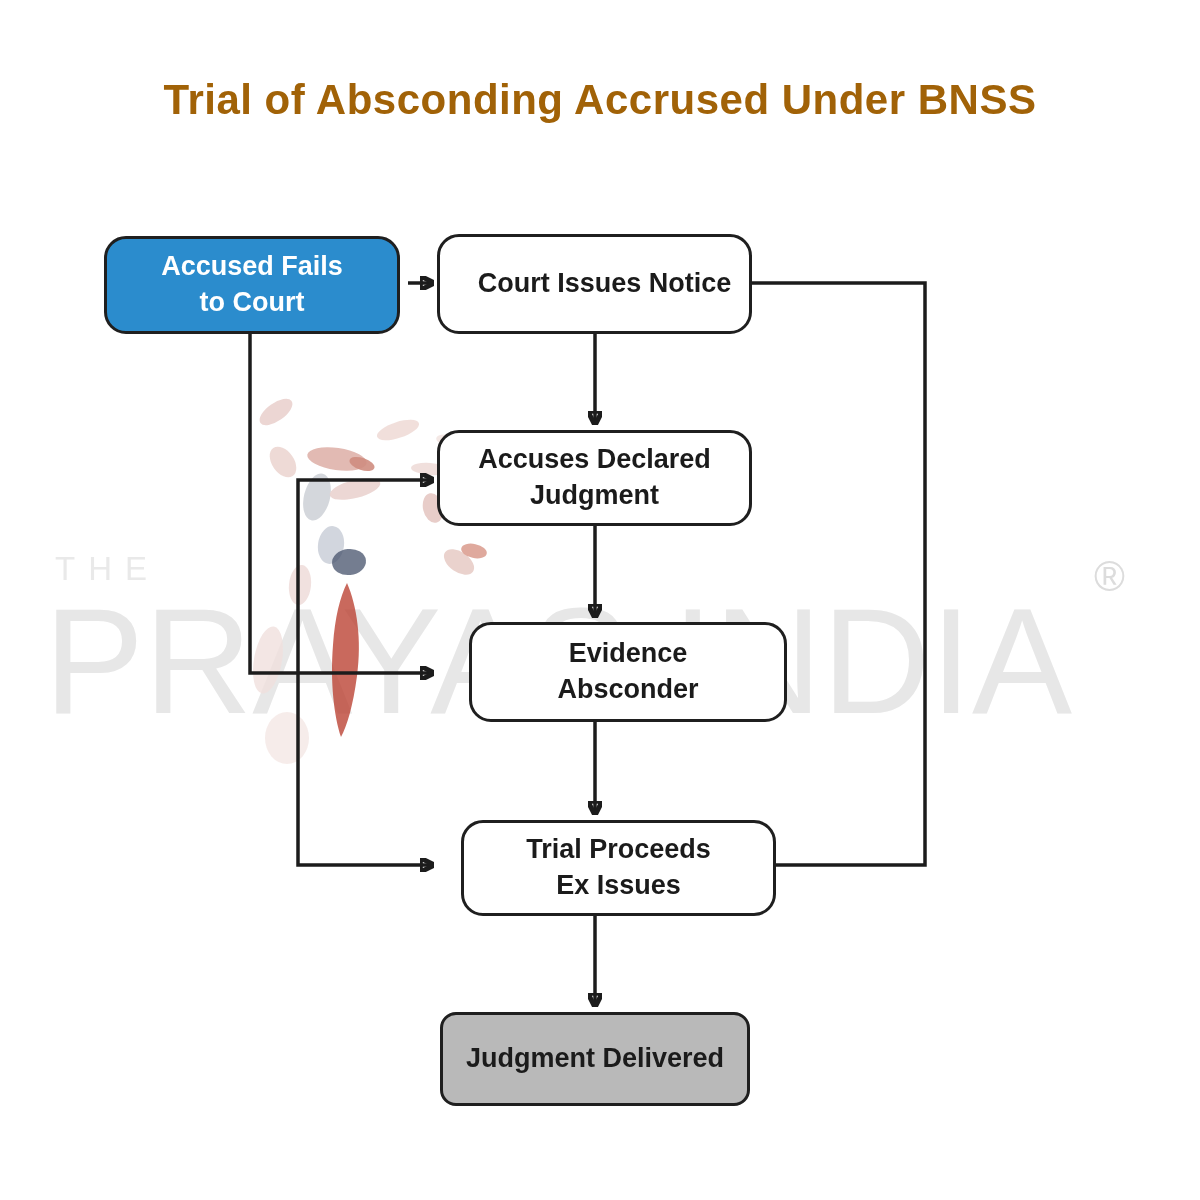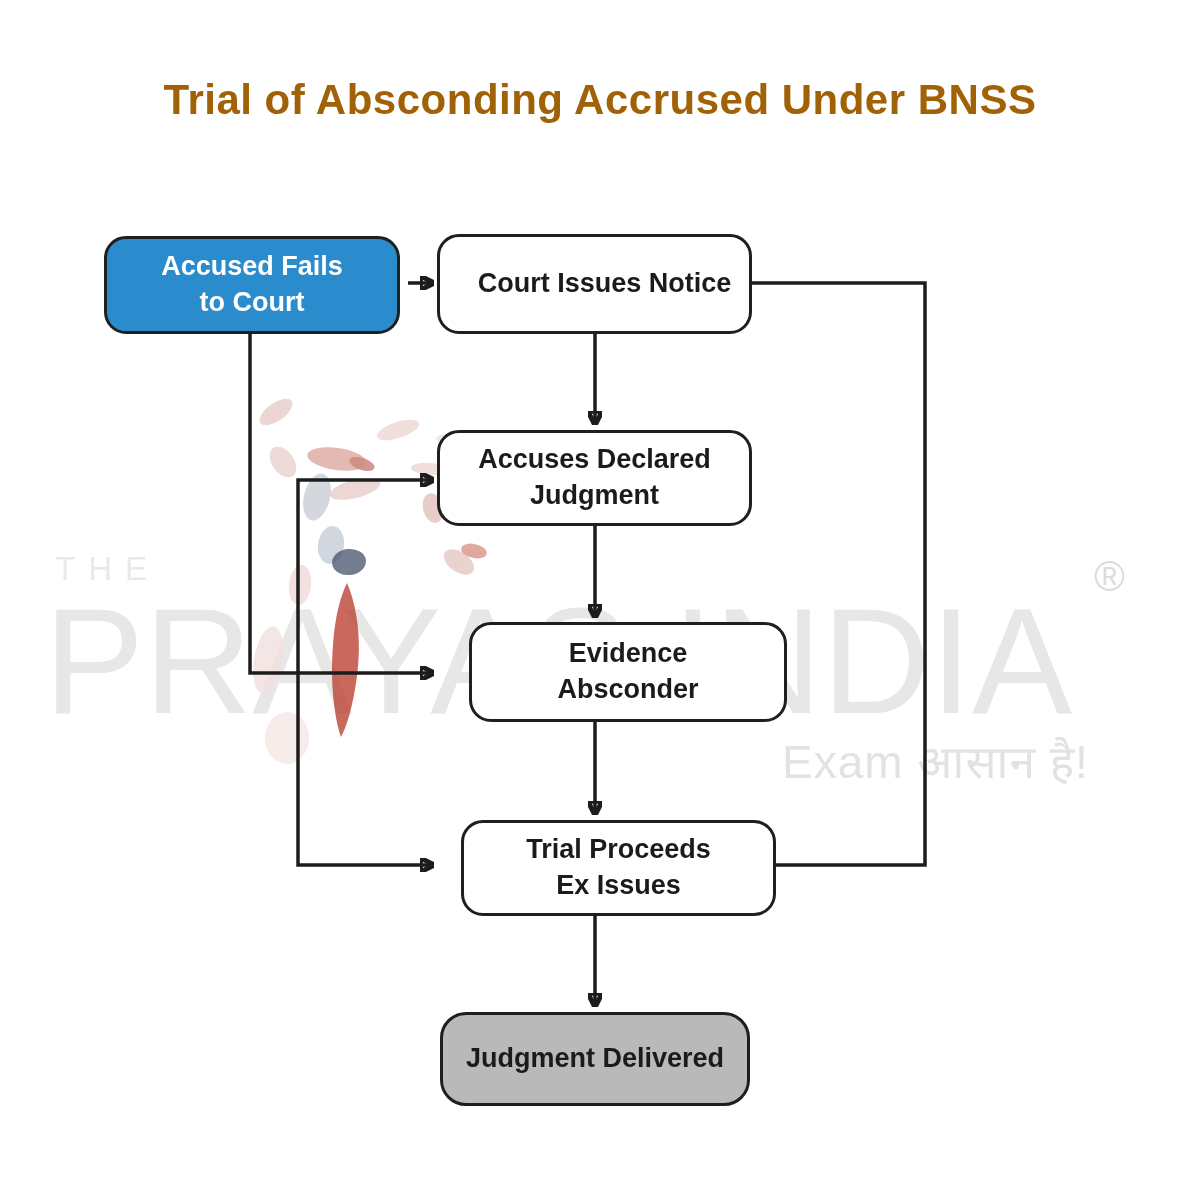--- a/index.html
+++ b/index.html
@@ -24,37 +24,36 @@
   .connectors path{stroke:#1c1c1c;stroke-width:3.5;fill:none;}
   
   .node{
     position:absolute;box-sizing:border-box;z-index:3;
     border:3.5px solid #1f1f1f;border-radius:22px;background:#ffffff;
     display:flex;flex-direction:column;align-items:center;justify-content:center;
     font-size:27px;font-weight:700;line-height:1.32;color:#1b1b1b;text-align:center;
   }
   .node span{display:block;}
   .node-start{background:#2b8ccd;color:#ffffff;}
-  .node-end{background:#b9b9b9;border-radius:26px;}
+  .node-end{background:#b9b9b9;border-radius:16px;}
   .n1{left:104px;top:236px;width:296px;height:98px;}
   .n2{left:437px;top:234px;width:315px;height:100px;padding-left:20px;}
   .n3{left:437px;top:430px;width:315px;height:96px;}
   .n4{left:437px;top:622px;width:318px;height:100px;margin-left:32px;}
   .n5{left:437px;top:820px;width:315px;height:96px;margin-left:24px;}
   .n6{left:440px;top:1012px;width:310px;height:94px;}
 </style>
 </head>
 <body>
 
 <div class="canvas">
 
   <div class="wm wm-the">THE</div>
   <div class="wm wm-brand">PRAYAS INDIA</div>
   <div class="wm wm-reg">®</div>
-  <div class="wm wm-tagline">Exam आसान है!</div>
 
   <svg class="wm-logo" width="1200" height="1200" viewBox="0 0 1200 1200">
     <g>
       <ellipse cx="276" cy="412" rx="19" ry="9" fill="#ead2ce" opacity=".9" transform="rotate(-35 276 412)"></ellipse>
       <ellipse cx="283" cy="462" rx="17" ry="11" fill="#ecd6d2" opacity=".9" transform="rotate(55 283 462)"></ellipse>
       <ellipse cx="398" cy="430" rx="22" ry="8" fill="#eed9d5" opacity=".85" transform="rotate(-18 398 430)"></ellipse>
       <ellipse cx="452" cy="441" rx="16" ry="6" fill="#f1e2df" opacity=".8" transform="rotate(10 452 441)"></ellipse>
       <ellipse cx="337" cy="459" rx="30" ry="11" fill="#dfb3ab" opacity=".9" transform="rotate(8 337 459)"></ellipse>
       <ellipse cx="362" cy="464" rx="13" ry="6" fill="#cf8d80" opacity=".9" transform="rotate(18 362 464)"></ellipse>
       <ellipse cx="317" cy="497" rx="13" ry="24" fill="#ccd0d6" opacity=".85" transform="rotate(14 317 497)"></ellipse>

